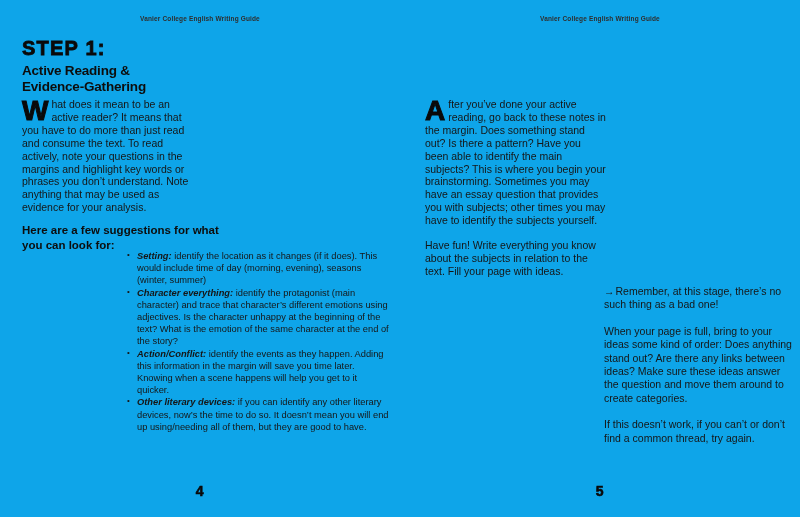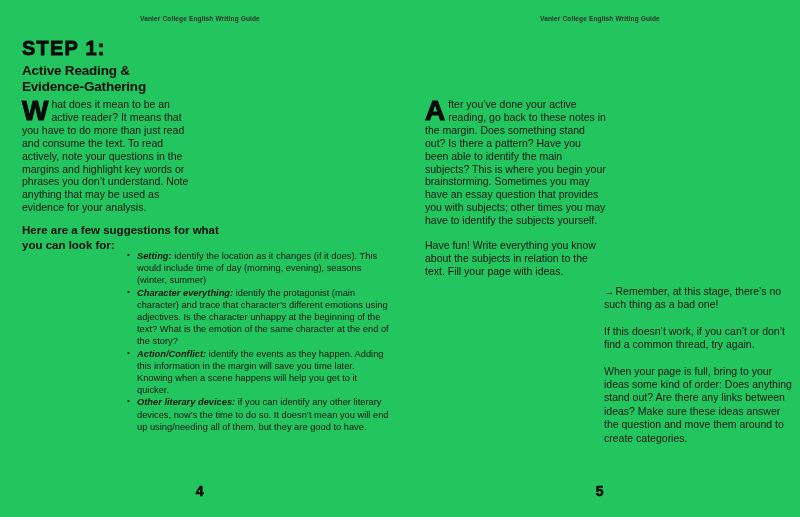--- a/index.html
+++ b/index.html
@@ -1,21 +1,21 @@
 <!DOCTYPE html>
 <html><head>
 <meta charset="utf-8">
 <style>
   html,body{margin:0;padding:0;}
   body{
     width:800px;height:517px;background:#ffffff;position:relative;
     font-family:"Liberation Sans", sans-serif;color:#151515;
     -webkit-font-smoothing:antialiased;overflow:hidden;
   }
-  .page{position:absolute;top:0;width:400px;height:517px;background:#22c55e;}
+  .page{position:absolute;top:0;width:400px;height:517px;background:#0ea5e9;}
   .page.left{left:0;}
   .page.right{left:400px;}
 
   .running-head{
     position:absolute;top:15px;left:0;width:100%;text-align:center;
     font-size:6.5px;font-weight:700;letter-spacing:.15px;color:#2e2e2e;
   }
 
   .step-block{position:absolute;margin:0;}
   .page.left .step-block{left:22px;top:37px;}
@@ -98,20 +98,20 @@
     <div class="running-head">Vanier College English Writing Guide</div>
 
 
     <div class="main-col">
       <p class="intro"><span class="dropcap">A</span><span>fter you’ve done your active reading, go back to these notes in the margin. Does something stand out? Is there a pattern? Have you been able to identify the main subjects? This is where you begin your brainstorming. Sometimes you may have an essay question that provides you with subjects; other times you may have to identify the subjects yourself.</span></p>
       <p class="para">Have fun! Write everything you know about the subjects in relation to the text. Fill your page with ideas.</p>
     </div>
 
     <div class="note-col">
       <p class="note"><span class="arrow">→</span><span>Remember, at this stage, there’s no such thing as a bad one!</span></p>
+      <p>When your page is full, bring to your ideas some kind of order: Does anything stand out? Are there any links between ideas? Make sure these ideas answer the question and move them around to create categories.</p>
       <p>If this doesn’t work, if you can’t or don’t find a common thread, try again.</p>
-      <p>When your page is full, bring to your ideas some kind of order: Does anything stand out? Are there any links between ideas? Make sure these ideas answer the question and move them around to create categories.</p>
     </div>
 
     <div class="page-num">5</div>
   </section>
 
 </div>
 
 </body></html>

